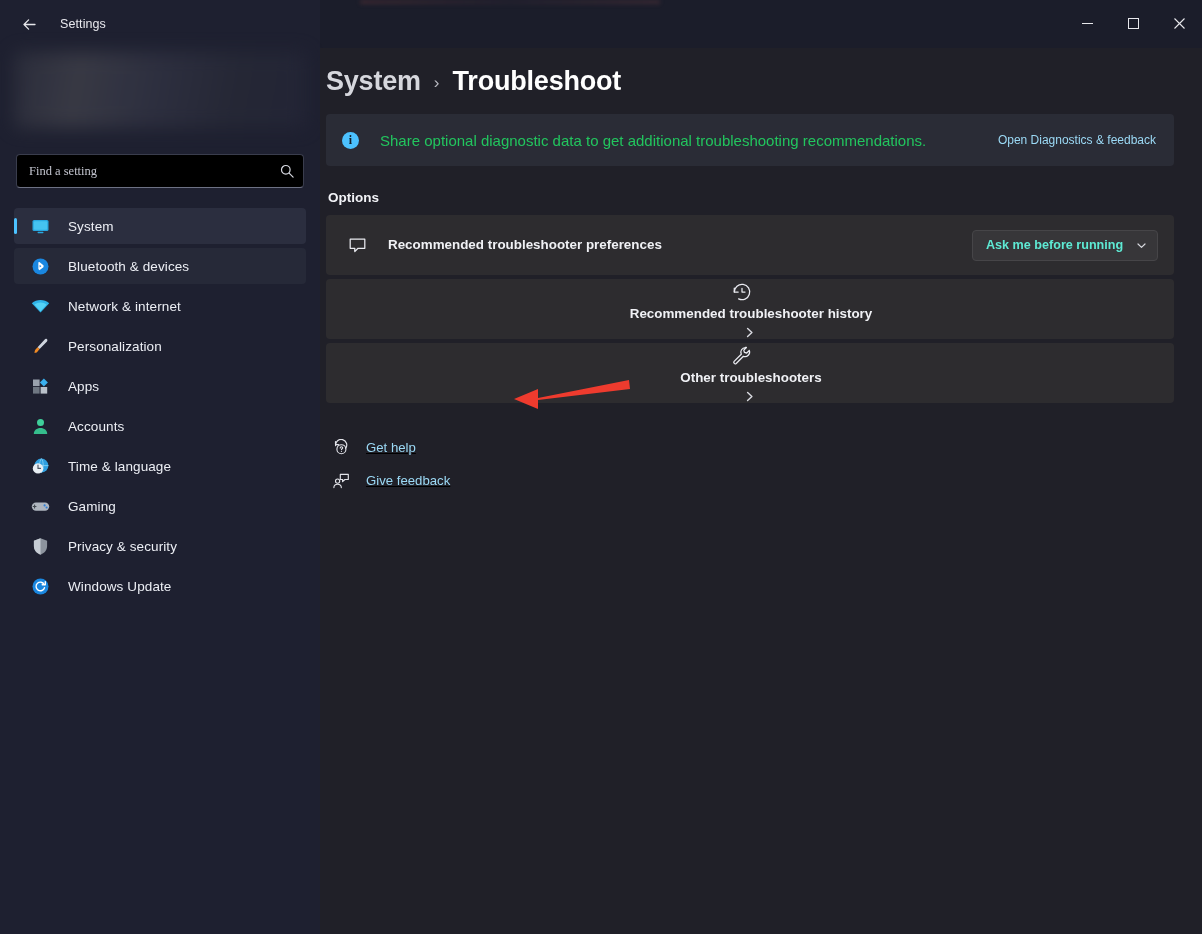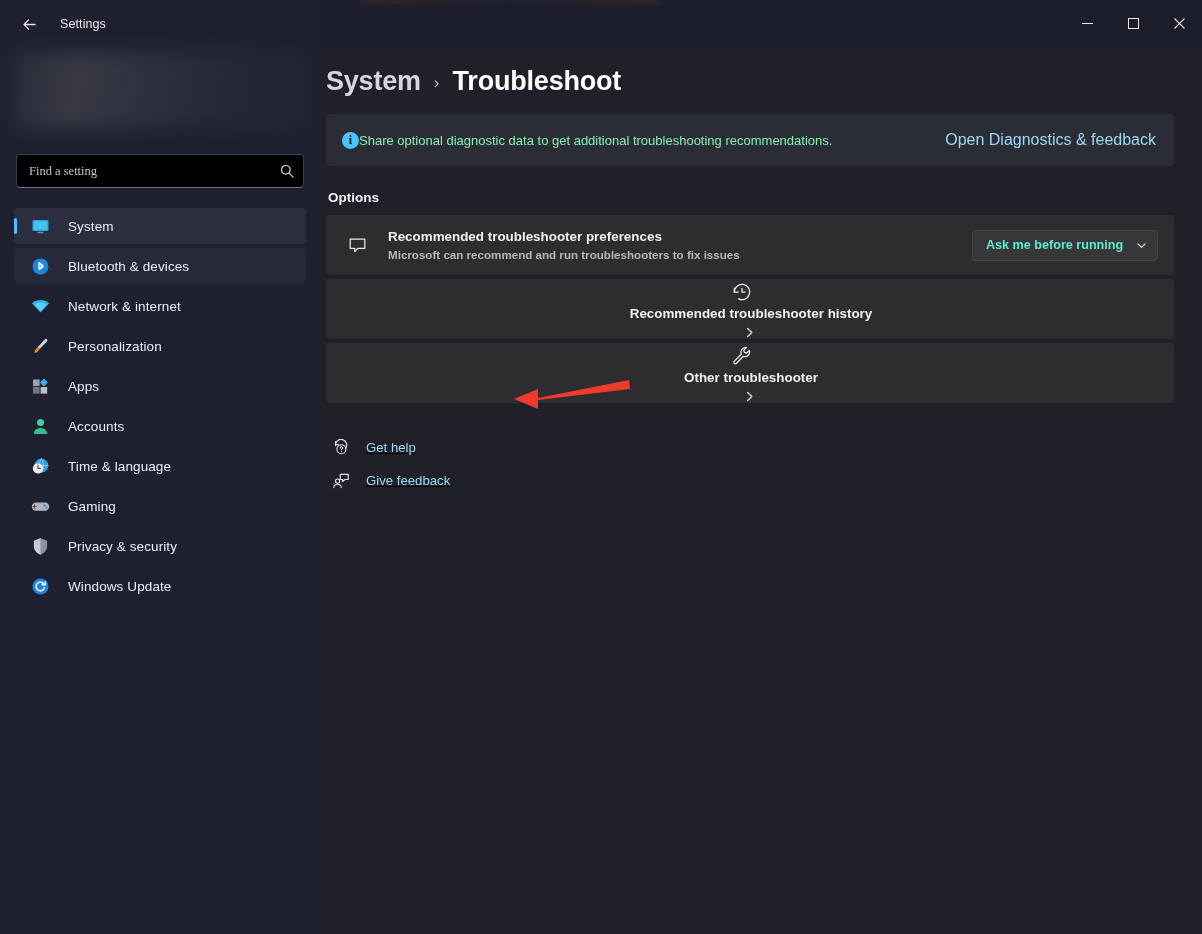--- a/index.html
+++ b/index.html
@@ -188,26 +188,27 @@
     color: #14202b;
     font-size: 12px;
     font-weight: 700;
     display: flex;
     align-items: center;
     justify-content: center;
     font-family: "Liberation Serif", serif;
     flex: 0 0 17px;
   }
   .banner-text {
-    font-size: 13px;
-    color: #86efac;
+    margin-left: 21px;
+    font-size: 15px;
+    color: #22c55e;
     flex: 1;
   }
   .banner-link {
-    font-size: 16px;
+    font-size: 12px;
     color: #9bd9f5;
     text-decoration: none;
     white-space: nowrap;
   }
 
   .section-title {
     margin: 24px 0 10px 2px;
     font-size: 13.5px;
     font-weight: 700;
     color: #f2f3f7;
@@ -480,21 +481,20 @@
       <div class="section-title">Options</div>
 
       <div class="card tall">
         <span class="card-ico">
           <svg width="21" height="21" viewBox="0 0 21 21" fill="none" stroke="currentColor" stroke-width="1.25">
             <path d="M3.2 4.2h14.6v9.1H11l-3.2 3.3v-3.3H3.2z" stroke-linejoin="round"></path>
           </svg>
         </span>
         <div class="card-body">
           <div class="card-title">Recommended troubleshooter preferences</div>
-          <div class="card-sub">Microsoft can recommend and run troubleshooters to fix issues</div>
         </div>
         <div class="dropdown">
           <span class="dropdown-value">Ask me before running</span>
           <span class="dropdown-caret">
             <svg width="11" height="11" viewBox="0 0 11 11" fill="none" stroke="currentColor" stroke-width="1.2">
               <path d="M2 4l3.5 3.4L9 4" stroke-linecap="round" stroke-linejoin="round"></path>
             </svg>
           </span>
         </div>
       </div>
@@ -517,21 +517,21 @@
         </span>
       </div>
 
       <div class="card nav-card">
         <span class="card-ico">
           <svg width="22" height="22" viewBox="0 0 22 22" fill="none" stroke="currentColor" stroke-width="1.3">
             <path d="M14.4 2.6a4.6 4.6 0 00-4.1 6.6L3.1 16.4a1.5 1.5 0 002.1 2.1l7.2-7.2a4.6 4.6 0 005.9-5.9l-2.6 2.6-2.3-.6-.6-2.3 2.6-2.6a4.6 4.6 0 00-1-.1z" stroke-linejoin="round" stroke-linecap="round"></path>
           </svg>
         </span>
         <div class="card-body">
-          <div class="card-title">Other troubleshooter</div>
+          <div class="card-title">Other troubleshooters</div>
         </div>
         <span class="chevron-right">
           <svg width="13" height="13" viewBox="0 0 13 13" fill="none" stroke="currentColor" stroke-width="1.45">
             <path d="M4.6 2.4l4.3 4.1-4.3 4.1" stroke-linecap="round" stroke-linejoin="round"></path>
           </svg>
         </span>
       </div>
 
       <div class="links">
         <div class="link-row">

